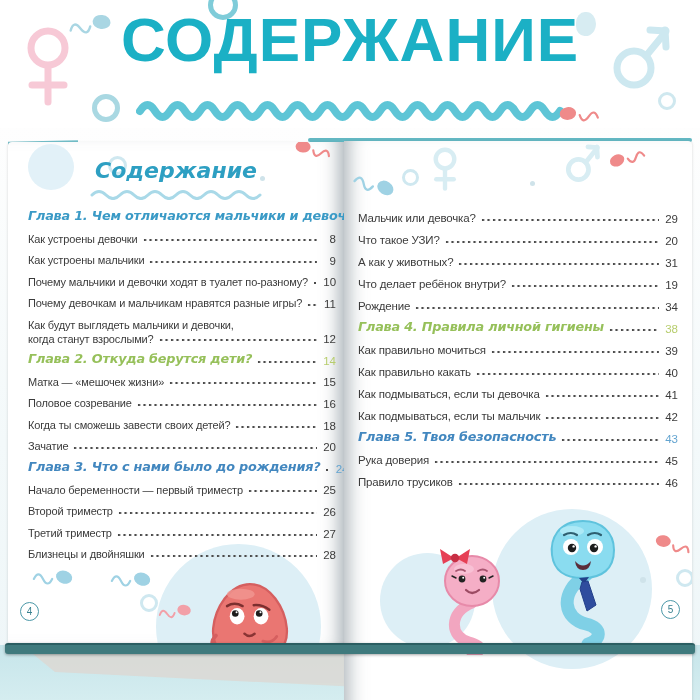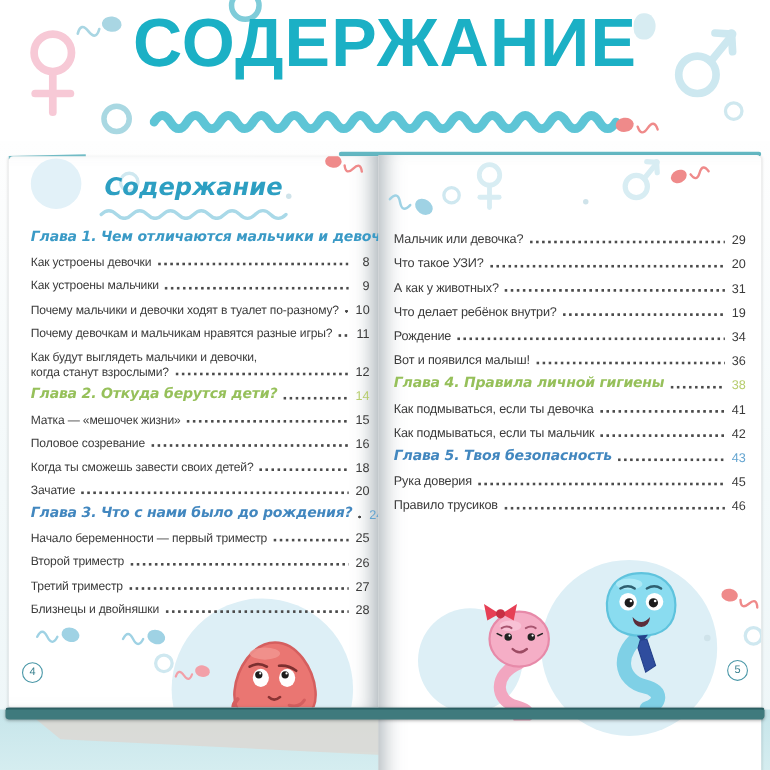--- a/index.html
+++ b/index.html
@@ -337,33 +337,38 @@
             <span class="toc-dots"></span>
             <span class="toc-page">19</span>
           </div>
 
           <div class="toc-row">
             <span class="toc-label">Рождение</span>
             <span class="toc-dots"></span>
             <span class="toc-page">34</span>
           </div>
 
-          <div class="toc-row">
-            <span class="toc-label">Вот и появился малыш!</span>
-            <span class="toc-dots"></span>
-            <span class="toc-page">36</span>
-          </div>
 
           <div class="toc-row chapter-green">
             <span class="toc-label">Глава 4. Правила личной гигиены</span>
             <span class="toc-dots"></span>
             <span class="toc-page">38</span>
           </div>
 
-
+          <div class="toc-row">
+            <span class="toc-label">Как правильно мочиться</span>
+            <span class="toc-dots"></span>
+            <span class="toc-page">39</span>
+          </div>
+
+          <div class="toc-row">
+            <span class="toc-label">Как правильно какать</span>
+            <span class="toc-dots"></span>
+            <span class="toc-page">40</span>
+          </div>
 
           <div class="toc-row">
             <span class="toc-label">Как подмываться, если ты девочка</span>
             <span class="toc-dots"></span>
             <span class="toc-page">41</span>
           </div>
 
           <div class="toc-row">
             <span class="toc-label">Как подмываться, если ты мальчик</span>
             <span class="toc-dots"></span>

